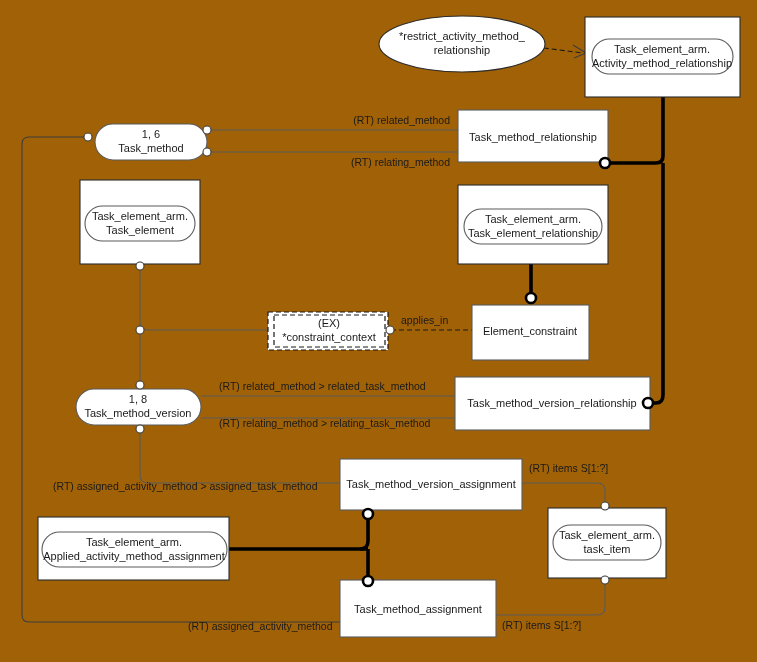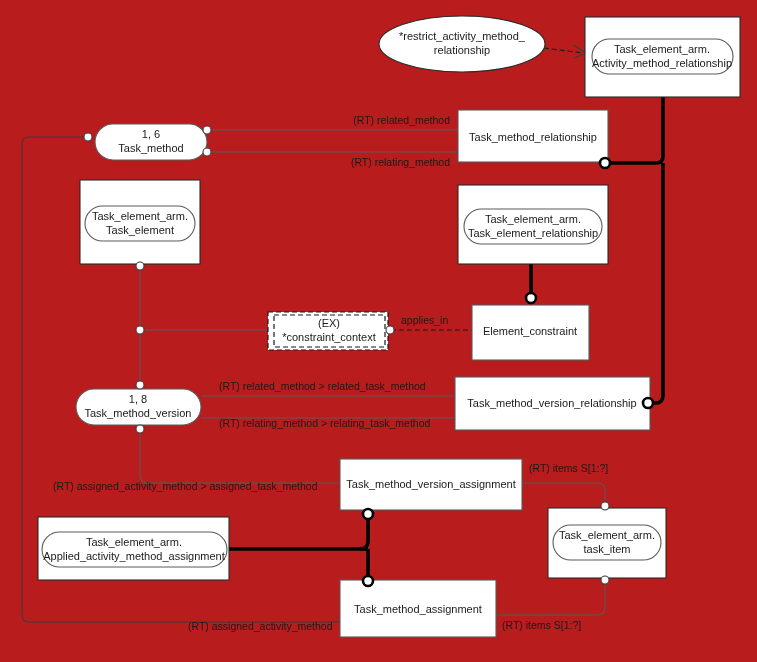--- a/index.html
+++ b/index.html
@@ -10,21 +10,21 @@
   body {
     width: 757px;
     height: 662px;
     font-family: "Liberation Sans", sans-serif;
     overflow: hidden;
   }
   #diagram-root {
     position: relative;
     width: 757px;
     height: 662px;
-    background: #b91c1c;
+    background: #a16207;
   }
   svg#express-g {
     display: block;
     width: 757px;
     height: 662px;
   }
   .ent-box-dark {
     fill: #ffffff;
     stroke: #5a5a5a;
     stroke-width: 1.1;

